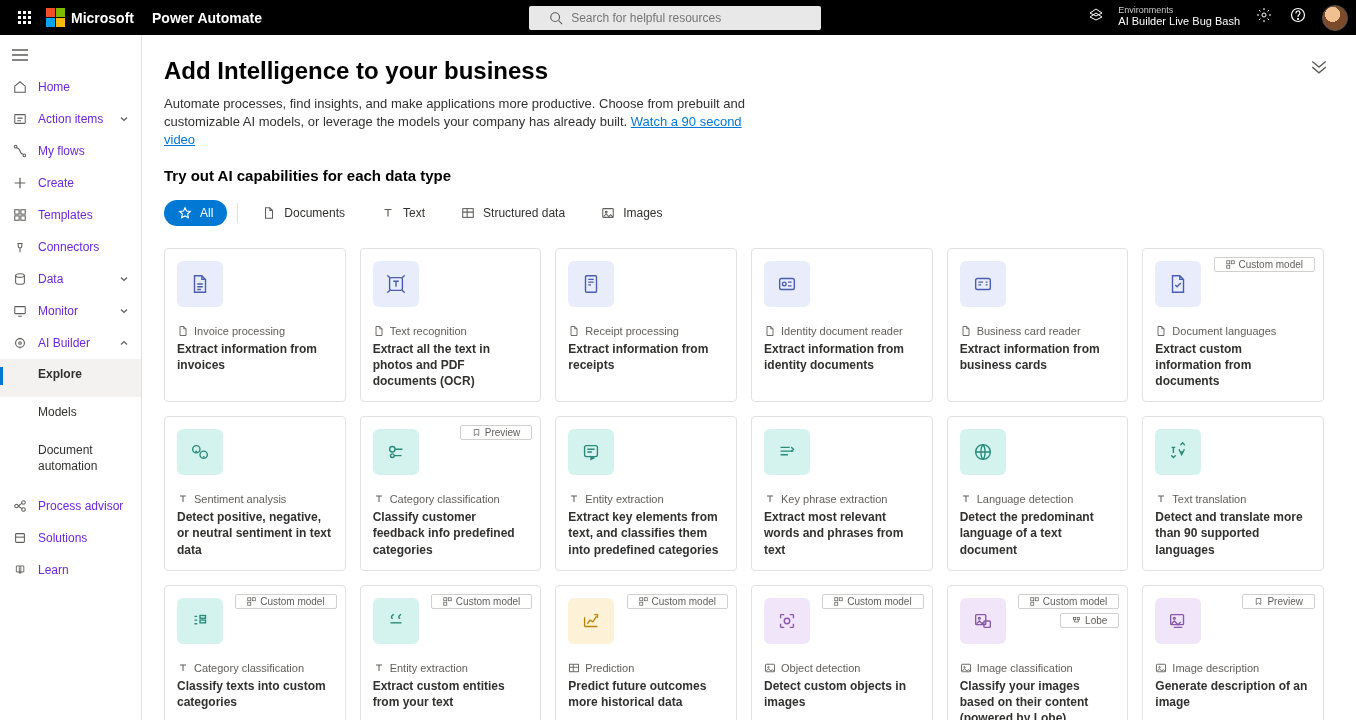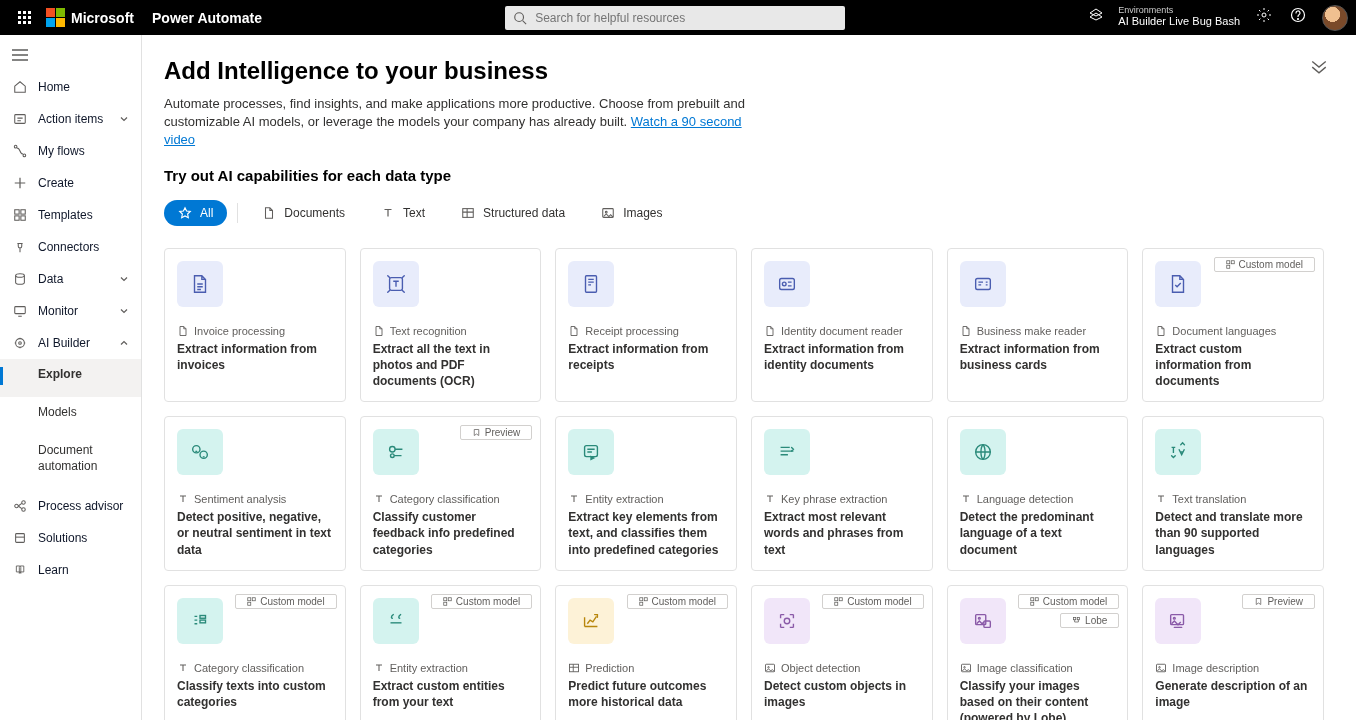--- a/index.html
+++ b/index.html
@@ -11,35 +11,35 @@
 .waffle { width: 32px; height: 32px; display: flex; align-items: center; justify-content: center; cursor: pointer; }
 .waffle-grid { display: grid; grid-template-columns: repeat(3,3px); grid-template-rows: repeat(3,3px); gap: 2px; }
 .waffle-grid span { background: #fff; width: 3px; height: 3px; }
 .mslogo { display: flex; align-items: center; gap: 6px; margin-left: 6px; }
 .mslogo-grid { display: grid; grid-template-columns: 9px 9px; grid-template-rows: 9px 9px; gap: 1px; }
 .mslogo-grid span:nth-child(1){background:#f25022;} .mslogo-grid span:nth-child(2){background:#7fba00;}
 .mslogo-grid span:nth-child(3){background:#00a4ef;} .mslogo-grid span:nth-child(4){background:#ffb900;}
 .mslogo-text { font-size: 14px; font-weight: 600; }
 .app-name { font-size: 14px; font-weight: 600; margin-left: 18px; }
 .search-wrap { flex: 1; display: flex; justify-content: center; }
-.search { width: 340px; height: 24px; background: #e8e8e8; border-radius: 2px; display: flex; align-items: center; padding: 0 8px; gap: 8px; }
+.search { width: 292px; height: 24px; background: #e8e8e8; border-radius: 2px; display: flex; align-items: center; padding: 0 20px; gap: 8px; }
 .search svg { flex-shrink: 0; }
 .search input { border: none; background: transparent; outline: none; font-size: 12px; width: 100%; color: #333; }
 .top-right { display: flex; gap: 14px; }
 .env { font-size: 10px; line-height: 1.2; }
 .env-label { font-size: 9px; color: #ccc; }
 .env-name { font-size: 11px; color: #fff; }
 .top-icon { width: 20px; height: 20px; display: flex; align-items: center; justify-content: center; cursor: pointer; color: #fff; }
 .avatar { width: 26px; height: 26px; border-radius: 50%; background: radial-gradient(circle at 40% 35%, #f0c090 35%, #7a4a2a 36%); border: 1px solid #555; }
 
 
 .body { flex: 1; display: flex; min-height: 0; }
 .sidebar { width: 142px; border-right: 1px solid #e1e1e1; display: flex; flex-direction: column; padding-top: 4px; background: #fff; overflow-y: auto; }
 .hamburger { padding: 10px 12px; cursor: pointer; }
-.side-item { display: flex; align-items: center; gap: 10px; padding: 8px 12px; font-size: 12px; color: #0f172a; cursor: pointer; position: relative; }
+.side-item { display: flex; align-items: center; gap: 10px; padding: 8px 12px; font-size: 12px; color: #6d28d9; cursor: pointer; position: relative; }
 .side-item .icon { width: 16px; height: 16px; display: flex; align-items: center; justify-content: center; color: #605e5c; }
 .side-item .label { flex: 1; }
 .side-item .chev { color: #605e5c; }
 .side-sub { padding-left: 38px; font-size: 12px; color: #323130; padding-top: 8px; padding-bottom: 16px; cursor: pointer; }
 .side-sub.active { background: #f3f2f1; font-weight: 600; }
 .side-sub.active::before { content:""; position:absolute; left:0; width:3px; height:18px; background:#0078d4; }
 .side-sub { position: relative; }
 
 .main { flex: 1; overflow-y: auto; padding: 22px 32px 40px 22px; }
 .page-title { font-size: 24px; font-weight: 600; }
@@ -402,21 +402,21 @@
           <div class="card-icon tint-blue">
             <svg width="22" height="22" viewBox="0 0 24 24" fill="none" stroke="#4a5db0" stroke-width="1.5">
               <rect x="4" y="6" width="16" height="12" rx="2"></rect>
               <path d="M7 10h5M7 13h3M15 10h2M15 13h2"></path>
             </svg>
           </div>
           <div class="card-cat">
             <svg width="12" height="12" viewBox="0 0 16 16" fill="none" stroke="#605e5c" stroke-width="1.2">
               <path d="M4 2h5l3 3v9H4z M9 2v3h3"></path>
             </svg>
-            <span>Business make reader</span>
+            <span>Business card reader</span>
           </div>
           <div class="card-title">Extract information from business cards</div>
         </div>
         <div class="card">
           <div class="badges">
             <span class="badge">
               <svg width="9" height="9" viewBox="0 0 12 12" fill="none" stroke="#605e5c" stroke-width="1">
                 <rect x="1" y="1" width="4" height="4"></rect>
                 <rect x="7" y="1" width="4" height="4"></rect>
                 <rect x="1" y="7" width="4" height="4"></rect>

